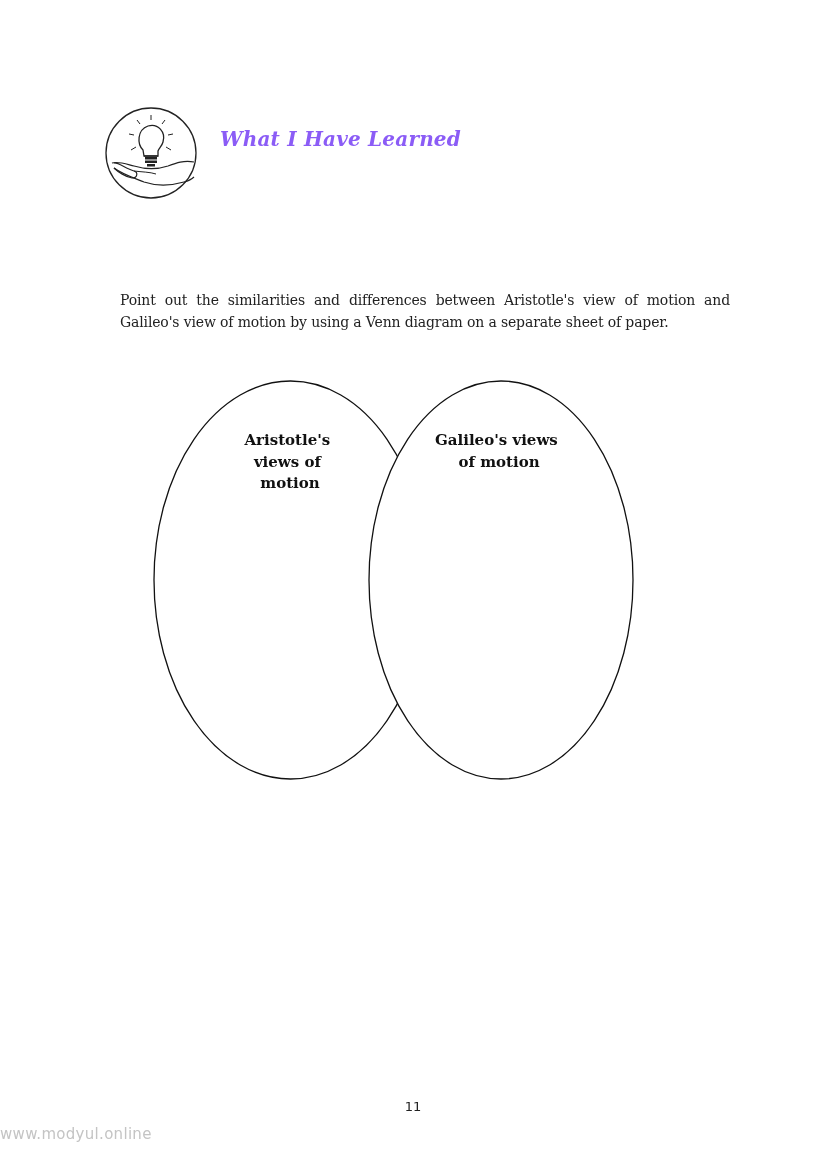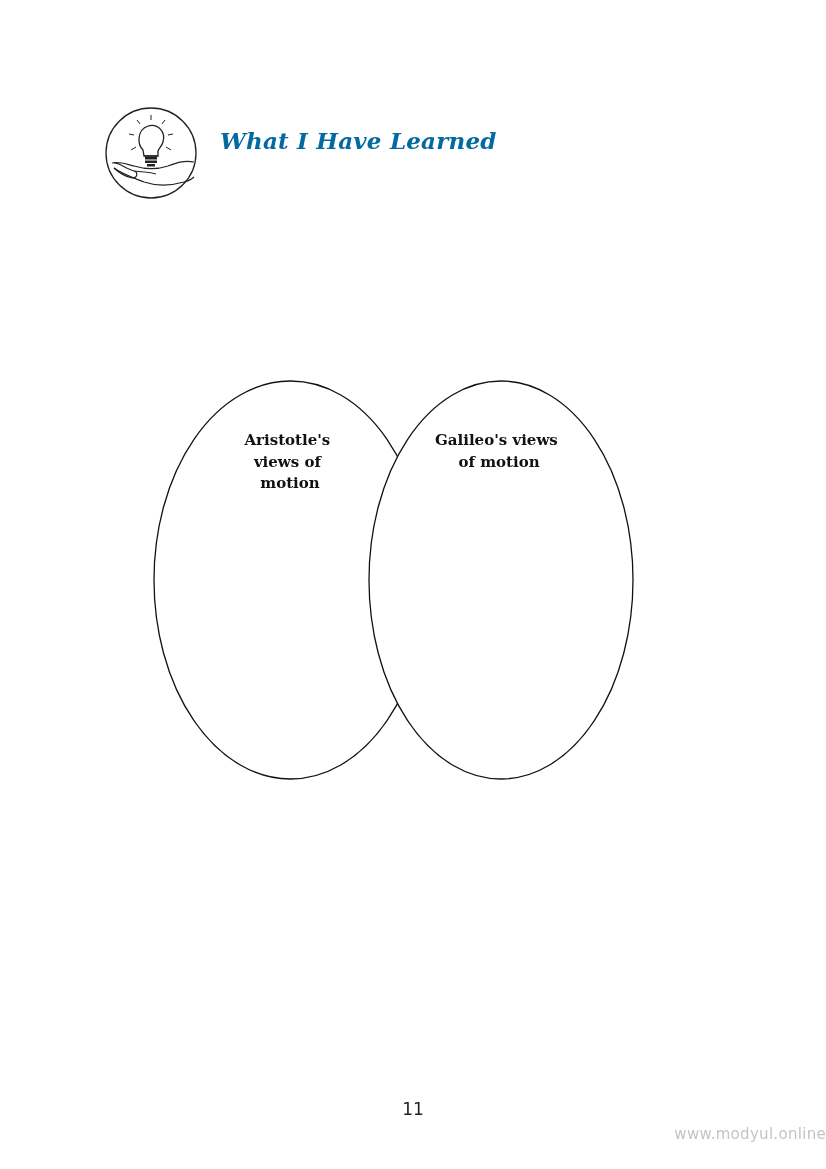--- a/index.html
+++ b/index.html
@@ -2,43 +2,43 @@
 <html><head>
   <meta charset="utf-8">
   <style>
     html, body { margin: 0; padding: 0; background: #ffffff; }
     body { width: 826px; height: 1169px; position: relative; overflow: hidden; }
     .page { position: absolute; left: 0; top: 0; width: 826px; height: 1169px; background: #fff; }
     .icon-wrap { position: absolute; left: 104px; top: 106px; width: 94px; height: 94px; }
     .section-title {
       position: absolute; left: 220px; top: 127px;
       font-family: "DejaVu Serif", serif; font-weight: bold; font-style: italic;
-      font-size: 23px; color: #0369a1; letter-spacing: 0.2px; white-space: nowrap;
+      font-size: 20px; color: #8b5cf6; letter-spacing: 0.2px; white-space: nowrap;
     }
     .activity-title {
       position: absolute; left: 120px; top: 255px;
       font-family: "DejaVu Serif", serif; font-weight: bold;
       font-size: 17.5px; color: #111; white-space: nowrap;
     }
     .instructions {
       position: absolute; left: 120px; top: 290px; width: 610px;
       font-family: "DejaVu Serif", serif; font-size: 14px; line-height: 21.5px;
       color: #222; text-align: justify; text-align-last: left;
       letter-spacing: -0.15px;
     }
     .venn { position: absolute; left: 0; top: 0; width: 826px; height: 1169px; }
     .venn-label {
       font-family: "DejaVu Serif", serif; font-weight: bold; font-size: 15px; fill: #111;
     }
     .page-number {
       position: absolute; left: 0; width: 826px; top: 1099px; text-align: center;
-      font-family: "DejaVu Sans", sans-serif; font-size: 17px; color: #222;
+      font-family: "DejaVu Sans", sans-serif; font-size: 13px; color: #222;
     }
     .watermark {
-      position: absolute; left: 0; width: 826px; top: 1125px; text-align: right;
+      position: absolute; left: 0; width: 826px; top: 1125px; text-align: left;
       font-family: "DejaVu Sans", sans-serif; font-size: 15px; color: #c4c4c4; letter-spacing: 0.3px;
     }
   </style>
 </head>
 <body>
 
 <div class="page">
 
   <div class="icon-wrap">
     <svg width="94" height="94" viewBox="0 0 94 94">
@@ -61,20 +61,21 @@
       <path d="M8 57 C14 55 22 58 30 60 C40 63 52 64 64 60 C72 57 80 54 90 56" fill="none" stroke="#222" stroke-width="1.2"></path>
       <path d="M10 62 C18 68 30 72 40 76 C52 80 66 80 80 76 C84 75 88 73 90 71" fill="none" stroke="#222" stroke-width="1.2"></path>
       <path d="M10 57 C14 56 22 63 30 65 C34 66 34 72 28 72 C22 71 14 66 10 62" fill="none" stroke="#222" stroke-width="1.2"></path>
       <path d="M30 65 C38 66 46 66 52 68" fill="none" stroke="#222" stroke-width="1"></path>
     </svg>
   </div>
 
   <div class="section-title">What I Have Learned</div>
 
 
+  <div class="instructions">Point out the similarities and differences between Aristotle's view of motion and Galileo's view of motion by using a Venn diagram on a separate sheet of paper.</div>
 
   <svg class="venn" viewBox="0 0 826 1169">
     <ellipse cx="290.5" cy="580" rx="136.5" ry="199" fill="#fff" stroke="#111" stroke-width="1.3"></ellipse>
     <ellipse cx="501" cy="580" rx="132" ry="199" fill="#fff" stroke="#111" stroke-width="1.3"></ellipse>
 
     <text class="venn-label" text-anchor="middle">
       <tspan x="290" y="445">Aristotle's</tspan>
       <tspan x="290" y="466.5">views of</tspan>
       <tspan x="290" y="488">motion</tspan>
     </text>

